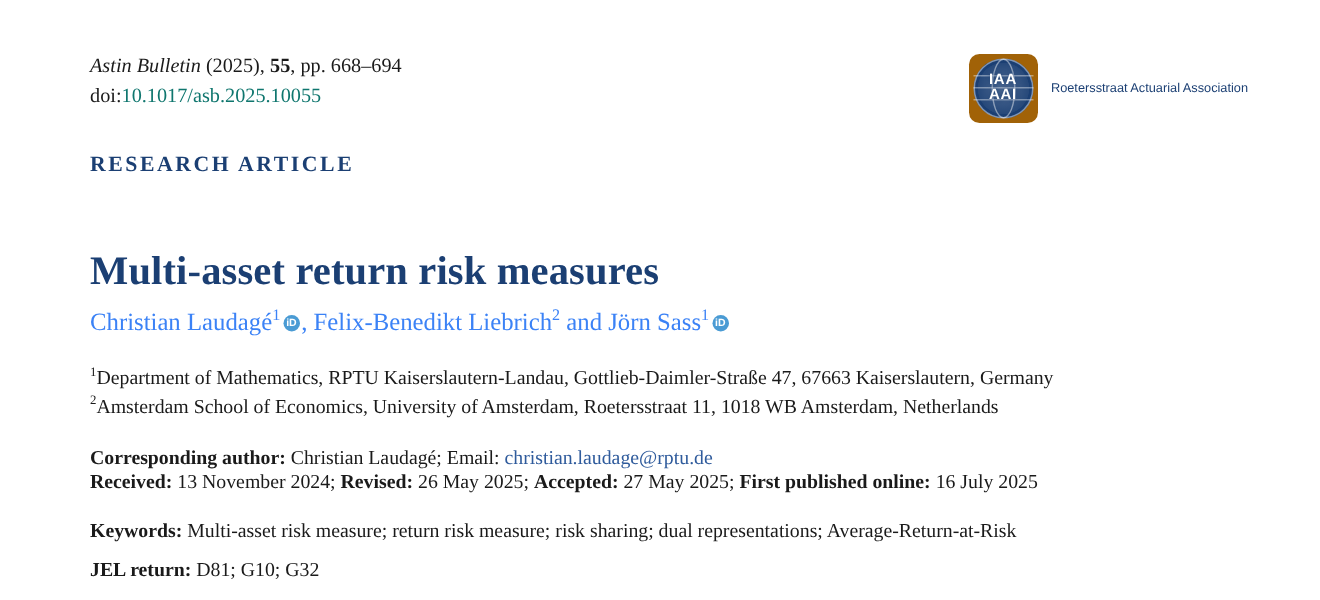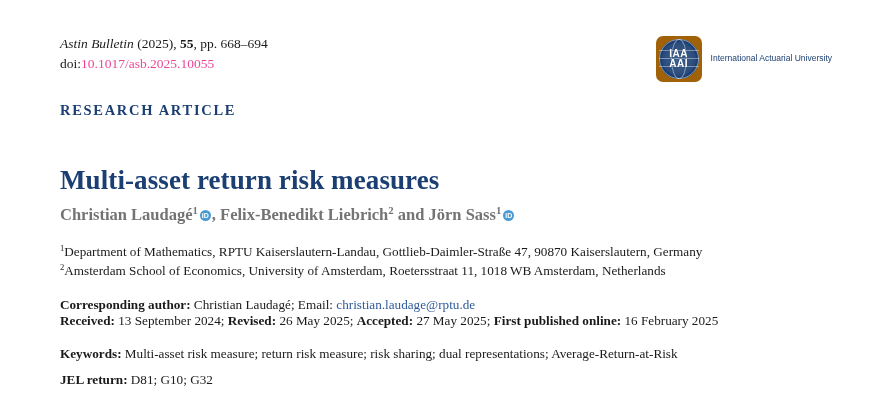--- a/index.html
+++ b/index.html
@@ -39,21 +39,21 @@
   .journal-title {
     font-style: italic;
   }
   .journal-vol {
     font-weight: bold;
   }
   .doi-line {
     font-size: 13.5px;
   }
   .doi-link {
-    color: #ec4899;
+    color: #0f766e;
     text-decoration: none;
   }
 
   
   .logo-block {
     display: flex;
     align-items: center;
     gap: 9px;
     margin-top: 2px;
   }
@@ -147,22 +147,21 @@
     color: #1b3f73;
     letter-spacing: 0.1px;
   }
 
   
   .authors {
     position: absolute;
     top: 205px;
     left: 60px;
     font-size: 16.5px;
-    color: #737373;
-    font-weight: bold;
+    color: #3b82f6;
   }
   sup {
     font-size: 65%;
     vertical-align: super;
     line-height: 0;
   }
   .orcid {
     display: inline-block;
     width: 11px;
     height: 11px;
@@ -257,48 +256,48 @@
         <div class="logo-globe"></div>
         <div class="logo-bar b1"></div>
         <div class="logo-bar b2"></div>
         <div class="logo-bar b3"></div>
         <div class="logo-letters">
           <div>IAA</div>
           <div>AAI</div>
         </div>
       </div>
       <div class="logo-text">
-        <div class="l1">International Actuarial University</div>
+        <div class="l1">Roetersstraat Actuarial Association</div>
       </div>
     </div>
   </div>
 
   <div class="research-article">RESEARCH ARTICLE</div>
 
   <h1 class="paper-title">Multi-asset return risk measures</h1>
 
   <div class="authors">
     <span>Christian Laudagé</span><sup>1</sup><span class="orcid"></span><span>, Felix-Benedikt Liebrich</span><sup>2</sup><span> and Jörn Sass</span><sup>1</sup><span class="orcid"></span>
   </div>
 
   <div class="affiliations">
     <div>
-      <sup>1</sup><span>Department of Mathematics, RPTU Kaiserslautern-Landau, Gottlieb-Daimler-Straße 47, 90870 Kaiserslautern, Germany</span>
+      <sup>1</sup><span>Department of Mathematics, RPTU Kaiserslautern-Landau, Gottlieb-Daimler-Straße 47, 67663 Kaiserslautern, Germany</span>
     </div>
     <div>
       <sup>2</sup><span>Amsterdam School of Economics, University of Amsterdam, Roetersstraat 11, 1018 WB Amsterdam, Netherlands</span>
     </div>
   </div>
 
   <div class="corresponding">
     <b>Corresponding author:</b><span> Christian Laudagé; Email: </span><a class="email-link" href="#">christian.laudage@rptu.de</a>
   </div>
 
   <div class="dates">
-    <b>Received:</b><span> 13 September 2024; </span><b>Revised:</b><span> 26 May 2025; </span><b>Accepted:</b><span> 27 May 2025; </span><b>First published online:</b><span> 16 February 2025</span>
+    <b>Received:</b><span> 13 November 2024; </span><b>Revised:</b><span> 26 May 2025; </span><b>Accepted:</b><span> 27 May 2025; </span><b>First published online:</b><span> 16 July 2025</span>
   </div>
 
   <div class="keywords">
     <b>Keywords:</b><span> Multi-asset risk measure; return risk measure; risk sharing; dual representations; Average-Return-at-Risk</span>
   </div>
 
   <div class="jel">
     <b>JEL return:</b><span> D81; G10; G32</span>
   </div>
 

